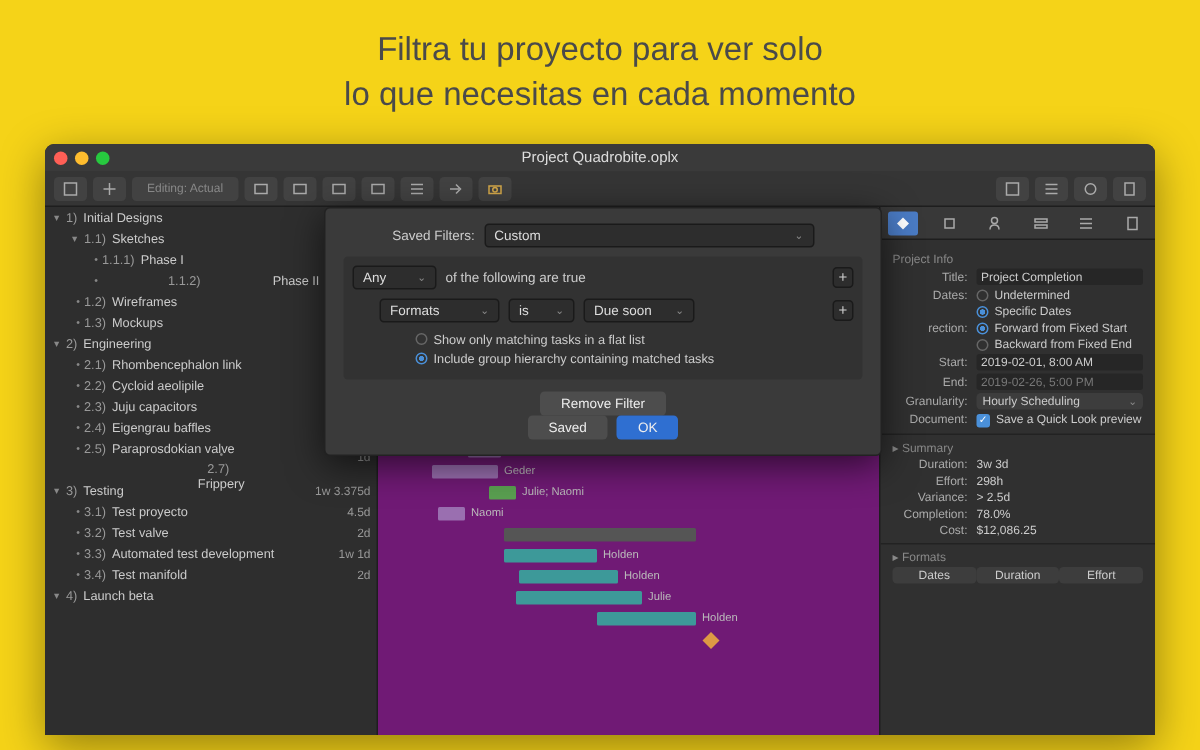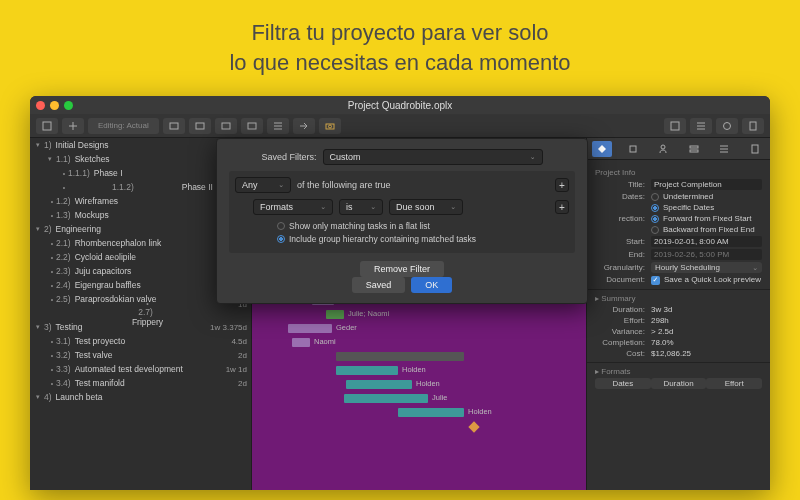--- a/index.html
+++ b/index.html
@@ -320,26 +320,26 @@
         </div>
       <div class="grow">
           <div class="bar purple" style="left:52px;width:10px"></div>
           <div class="glabel" style="left:66px">Naomi; Geder</div>
         </div>
       <div class="grow">
           <div class="bar purple" style="left:60px;width:22px"></div>
           <div class="glabel" style="left:86px">Naomi</div>
         </div>
       <div class="grow">
+          <div class="bar purple" style="left:36px;width:44px"></div>
+          <div class="glabel" style="left:84px">Geder</div>
+        </div>
+      <div class="grow">
           <div class="bar green" style="left:74px;width:18px"></div>
           <div class="glabel" style="left:96px">Julie; Naomi</div>
-        </div>
-      <div class="grow">
-          <div class="bar purple" style="left:36px;width:44px"></div>
-          <div class="glabel" style="left:84px">Geder</div>
         </div>
       <div class="grow">
           <div class="bar purple" style="left:40px;width:18px"></div>
           <div class="glabel" style="left:62px">Naomi</div>
         </div>
       <div class="grow">
           <div class="bar dark" style="left:84px;width:128px"></div>
         </div>
       <div class="grow">
           <div class="bar teal" style="left:84px;width:62px"></div>

